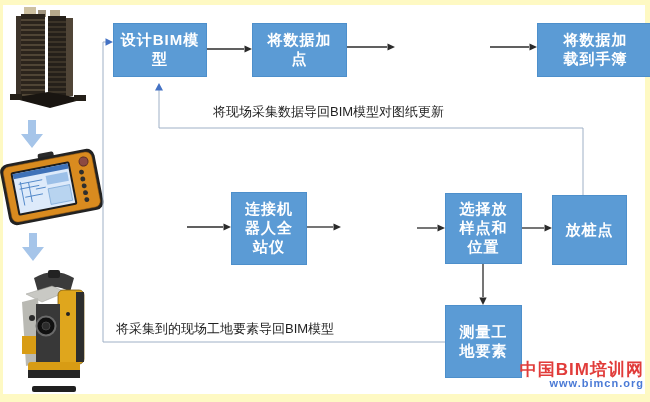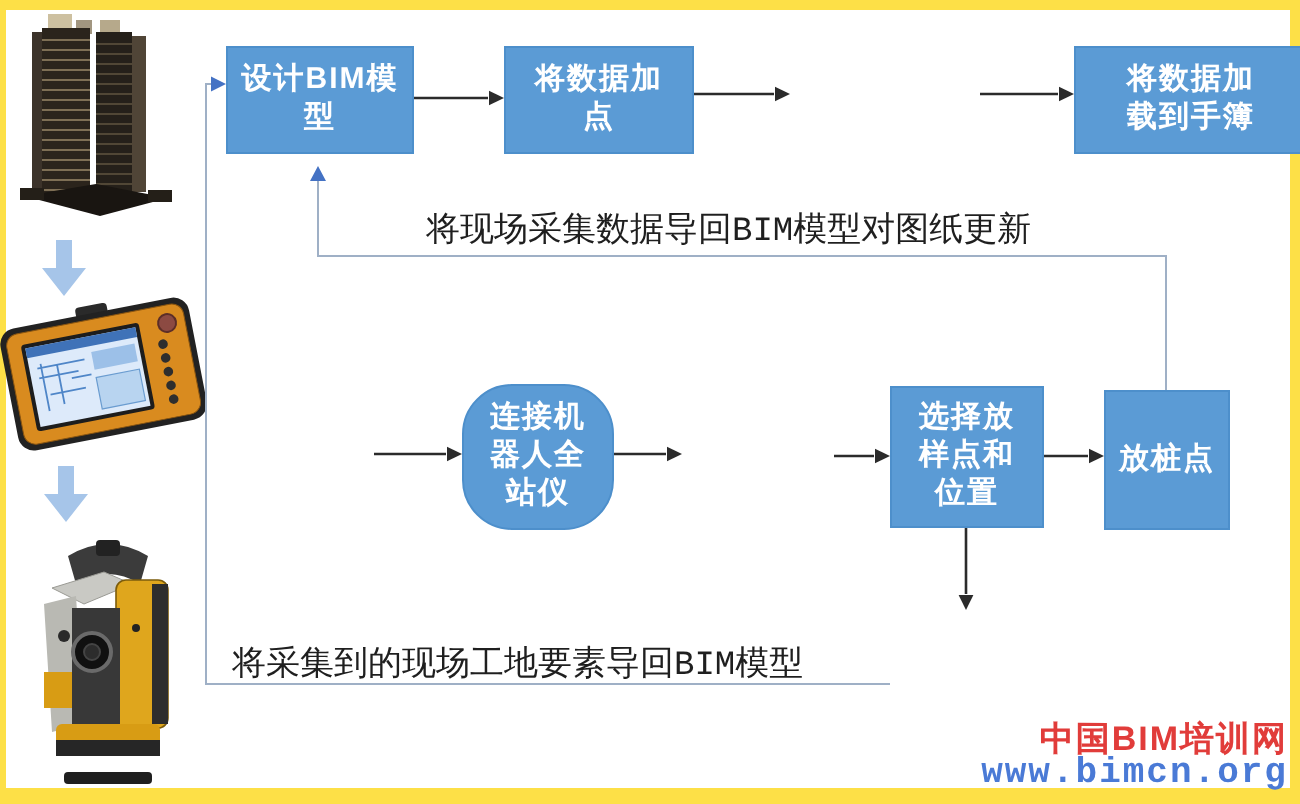--- a/index.html
+++ b/index.html
@@ -1,46 +1,46 @@
 <!DOCTYPE html>
 <html><head>
 <meta charset="utf-8">
 <style>
   html,body{margin:0;padding:0;background:#fff;}
-  .screen{position:relative;width:650px;height:402px;background:#fde047;overflow:hidden;
+  .screen{position:relative;width:650px;height:402px;background:#fef9c3;overflow:hidden;
           font-family:"Liberation Sans",sans-serif;}
   .canvas{position:absolute;left:3px;top:5px;width:642px;height:389px;background:#ffffff;}
 
   .fbox{position:absolute;background:#5b9bd5;border:1px solid #4d8fcb;color:#ffffff;
         font-weight:bold;font-size:15px;line-height:1.25;letter-spacing:1px;
         display:flex;align-items:center;justify-content:center;text-align:center;
         white-space:pre-line;box-sizing:border-box;}
   
   .b1{left:113px;top:23px;width:94px;height:54px;}
   .b2{left:252px;top:23px;width:95px;height:54px;}
   .b3{left:395px;top:23px;width:95px;height:54px;}
   .b4{left:537px;top:23px;width:117px;height:54px;}
   
   .m1{left:112px;top:192px;width:75px;height:71px;}
-  .m2{left:231px;top:192px;width:76px;height:73px;border-radius:25px;}
+  .m2{left:231px;top:192px;width:76px;height:73px;}
   .m3{left:341px;top:194px;width:76px;height:72px;}
   .m4{left:445px;top:193px;width:77px;height:71px;}
-  .m5{left:552px;top:195px;width:63px;height:70px;}
+  .m5{left:552px;top:195px;width:75px;height:70px;}
   
   .mb{left:445px;top:305px;width:77px;height:73px;}
 
-  .fb-text{position:absolute;color:#1f1f1f;font-family:Liberation Mono, monospace;
-           font-size:17px;white-space:nowrap;}
+  .fb-text{position:absolute;color:#1f1f1f;font-family:Liberation Sans, sans-serif;
+           font-size:13px;white-space:nowrap;}
   .fb-top{left:213px;top:103px;}
   .fb-bottom{left:116px;top:320px;}
 
   .wm{position:absolute;right:6px;text-align:right;white-space:nowrap;}
   .wm-site{top:358px;color:#e13c3a;font-weight:bold;font-size:17px;letter-spacing:1px;}
-  .wm-url{top:377px;color:#4a7ad6;font-family:Liberation Mono, monospace;
-          font-size:18px;font-weight:bold;letter-spacing:1px;margin-left:14px;}
+  .wm-url{top:377px;color:#4a7ad6;font-family:Liberation Sans, sans-serif;
+          font-size:11px;font-weight:bold;letter-spacing:1px;margin-left:14px;}
 
   .overlay{position:absolute;left:0;top:0;width:650px;height:402px;pointer-events:none;}
   .ill{position:absolute;}
 </style>
 </head>
 <body>
 
 <div class="screen">
   <div class="canvas"></div>
 
@@ -144,19 +144,21 @@
 载到手簿</div>
 
   <div class="fbox m2">连接机
 器人全
 站仪</div>
   <div class="fbox m4">选择放
 样点和
 位置</div>
   <div class="fbox m5">放桩点</div>
 
+  <div class="fbox mb">测量工
+地要素</div>
 
   <div class="fb-text fb-top">将现场采集数据导回BIM模型对图纸更新</div>
   <div class="fb-text fb-bottom">将采集到的现场工地要素导回BIM模型</div>
 
   <div class="wm wm-site">中国BIM培训网</div>
   <div class="wm wm-url">www.bimcn.org</div>
 </div>
 
 </body></html>

